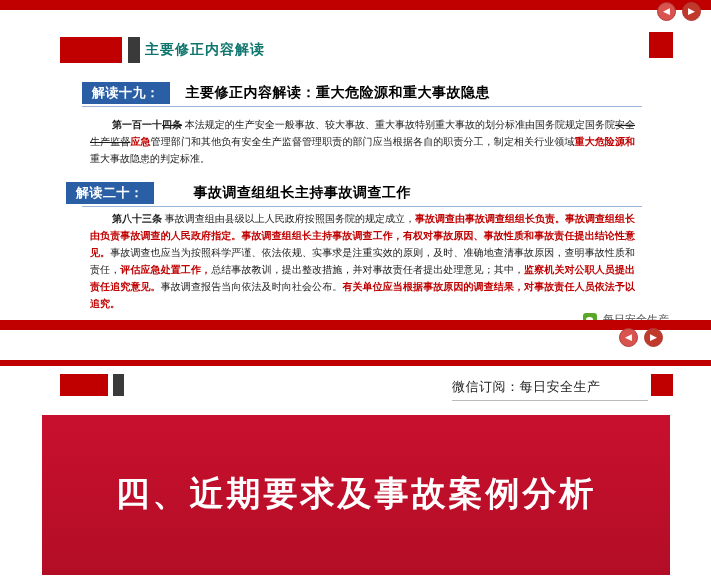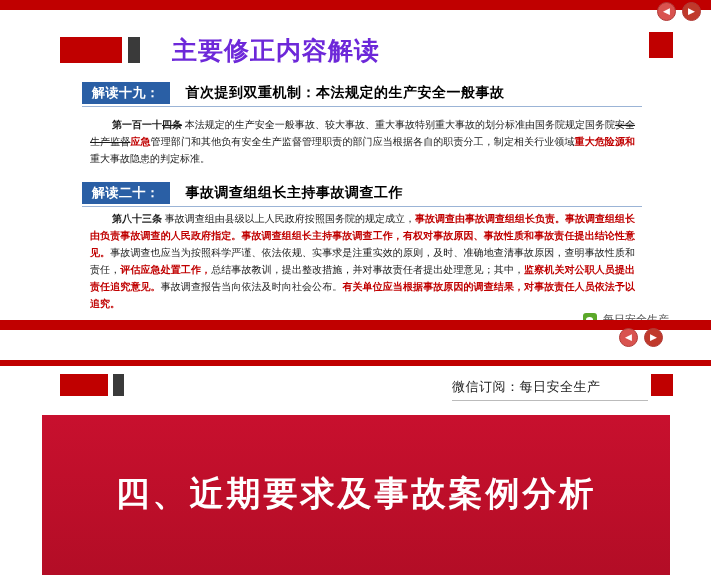--- a/index.html
+++ b/index.html
@@ -59,42 +59,42 @@
     height: 26px;
     background: #c00000;
   }
   .title-block-dark {
     width: 12px;
     height: 26px;
     background: #3a3a3a;
     margin-left: 6px;
   }
   .main-title {
-    margin-left: 32px;
-    font-size: 25px;
+    margin-left: 5px;
+    font-size: 14px;
     font-weight: bold;
-    color: #6d28d9;
+    color: #0f766e;
     letter-spacing: 1px;
   }
   .title-right-block {
     position: absolute;
     right: 38px;
     top: 22px;
     width: 24px;
     height: 26px;
     background: #c00000;
   }
 
   .section-head {
     position: absolute;
     display: flex;
     align-items: center;
   }
   .sec1 { left: 82px; top: 72px; }
-  .sec2 { left: 82px; top: 172px; }
+  .sec2 { left: 66px; top: 172px; gap: 24px; }
   .sec-label {
     background: #2a5fa5;
     color: #ffffff;
     font-size: 13px;
     font-weight: bold;
     padding: 4px 10px 5px 10px;
     line-height: 1;
     letter-spacing: 0.5px;
   }
   .sec-text {
@@ -255,21 +255,21 @@
 
       <div class="title-row">
         <div class="title-block-red"></div>
         <div class="title-block-dark"></div>
         <div class="main-title">主要修正内容解读</div>
       </div>
       <div class="title-right-block"></div>
 
       <div class="section-head sec1">
         <div class="sec-label">解读十九：</div>
-        <div class="sec-text">首次提到双重机制：本法规定的生产安全一般事故</div>
+        <div class="sec-text">主要修正内容解读：重大危险源和重大事故隐患</div>
       </div>
       <div class="sec-rule sec1-rule"></div>
 
       <div class="para p1">
         <span class="indent"></span><span class="b">第一百一十</span><span class="b strike">四条</span><span> 本法规定的生产安全一般事故、较大事故、重大事故特别重大事故的划分标准由国务院规定国务院</span><span class="strike">安全生产监督</span><span class="red">应急</span><span>管理部门和其他负有安全生产监督管理职责的部门应当根据各自的职责分工，制定相关行业领域</span><span class="red">重大危险源和</span><span>重大事故隐患的判定标准。</span>
       </div>
 
       <div class="section-head sec2">
         <div class="sec-label">解读二十：</div>
         <div class="sec-text">事故调查组组长主持事故调查工作</div>

